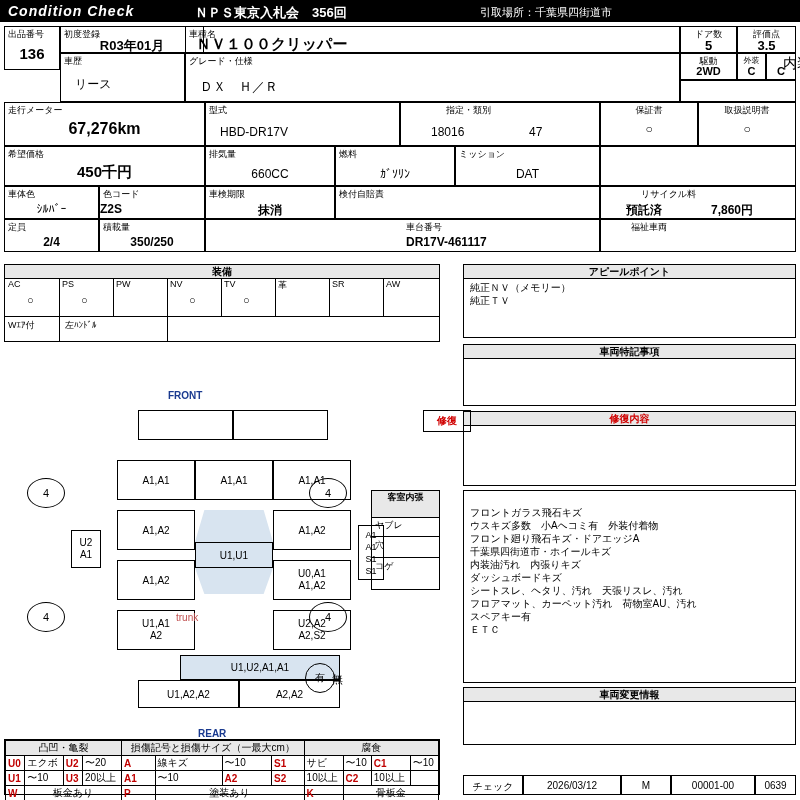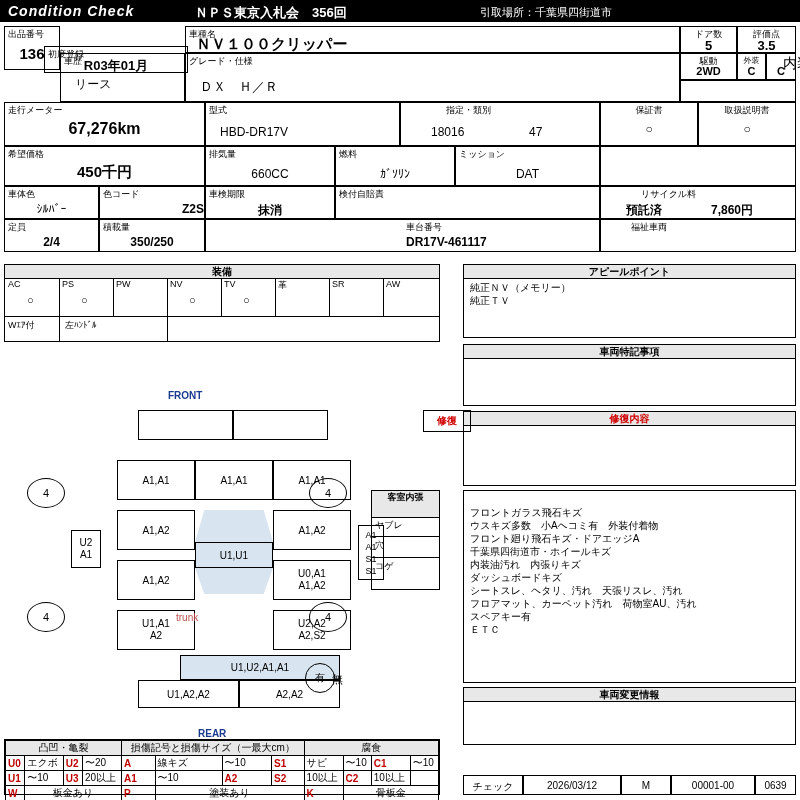--- a/index.html
+++ b/index.html
@@ -41,21 +41,21 @@
     <div class="cc">Condition  Check</div>
     <div class="auc">ＮＰＳ東京入札会　356回</div>
     <div class="loc">引取場所：千葉県四街道市</div>
   </div>
 
   <div class="cell" style="left:4px;top:26px;width:56px;height:44px;">
     <div class="t">出品番号</div>
     <div class="v" style="top:18px;font-size:15px;">136</div>
   </div>
 
-  <div class="cell" style="left:44px;top:26px;width:144px;height:27px;margin-top:20px;">
+  <div class="cell" style="left:60px;top:26px;width:144px;height:27px;">
     <div class="t">初度登録</div>
     <div class="v" style="top:10px;">R03年01月</div>
   </div>
 
   <div class="cell" style="left:185px;top:26px;width:495px;height:27px;">
     <div class="t">車種名</div>
     <div style="position:absolute;left:10px;top:8px;font-size:15px;font-weight:bold;">ＮＶ１００クリッパー</div>
   </div>
 
   <div class="cell" style="left:680px;top:26px;width:57px;height:27px;">
@@ -142,21 +142,21 @@
   </div>
   <div class="cell" style="left:600px;top:146px;width:196px;height:40px;"></div>
 
   <div class="cell" style="left:4px;top:186px;width:95px;height:33px;">
     <div class="t">車体色</div>
     <div style="position:absolute;left:0;top:15px;width:100%;text-align:center;font-size:12px;">ｼﾙﾊﾞｰ</div>
   </div>
 
   <div class="cell" style="left:99px;top:186px;width:106px;height:33px;">
     <div class="t">色コード</div>
-    <div style="position:absolute;left:0;top:15px;width:100%;text-align:right;font-size:12px;font-weight:bold;">Z2S</div>
+    <div style="position:absolute;left:0;top:15px;width:100%;text-align:left;font-size:12px;font-weight:bold;">Z2S</div>
   </div>
 
   <div class="cell" style="left:335px;top:186px;width:265px;height:33px;">
     <div class="t">検付自賠責</div>
   </div>
 
   <div class="cell" style="left:205px;top:186px;width:130px;height:33px;">
     <div class="t">車検期限</div>
     <div style="position:absolute;left:0;top:15px;width:100%;text-align:center;font-size:12px;font-weight:bold;">抹消</div>
   </div>

